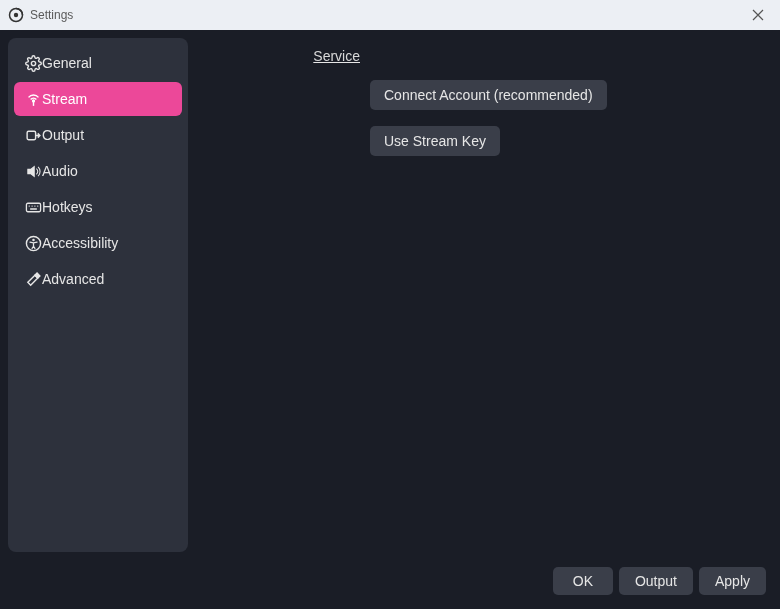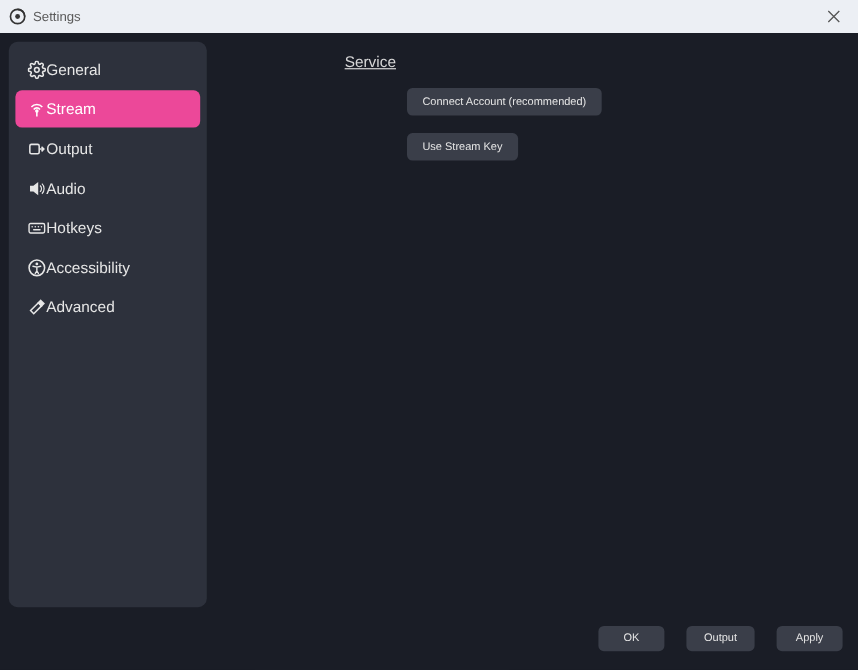--- a/index.html
+++ b/index.html
@@ -102,30 +102,30 @@
     align-items: center; justify-content: center;
     gap: 1px;
   }
   .select-arrows svg { display: block; }
   .btn {
     background: #3a3e49;
     border: none;
     border-radius: 5px;
     color: #e6e6e6;
     padding: 7px 14px;
-    font-size: 10px;
+    font-size: 14px;
     cursor: pointer;
     display: inline-block;
   }
   .footer {
     height: 41px;
     display: flex;
     justify-content: flex-end;
     align-items: center;
-    gap: 20px;
+    gap: 6px;
     padding: 0 14px;
   }
   .footer .btn { min-width: 60px; text-align: center; padding: 6px 16px; }
 </style>
 </head>
 <body>
 
 <div class="titlebar">
   <span class="titlebar-icon">
     <svg width="16" height="16" viewBox="0 0 16 16">

